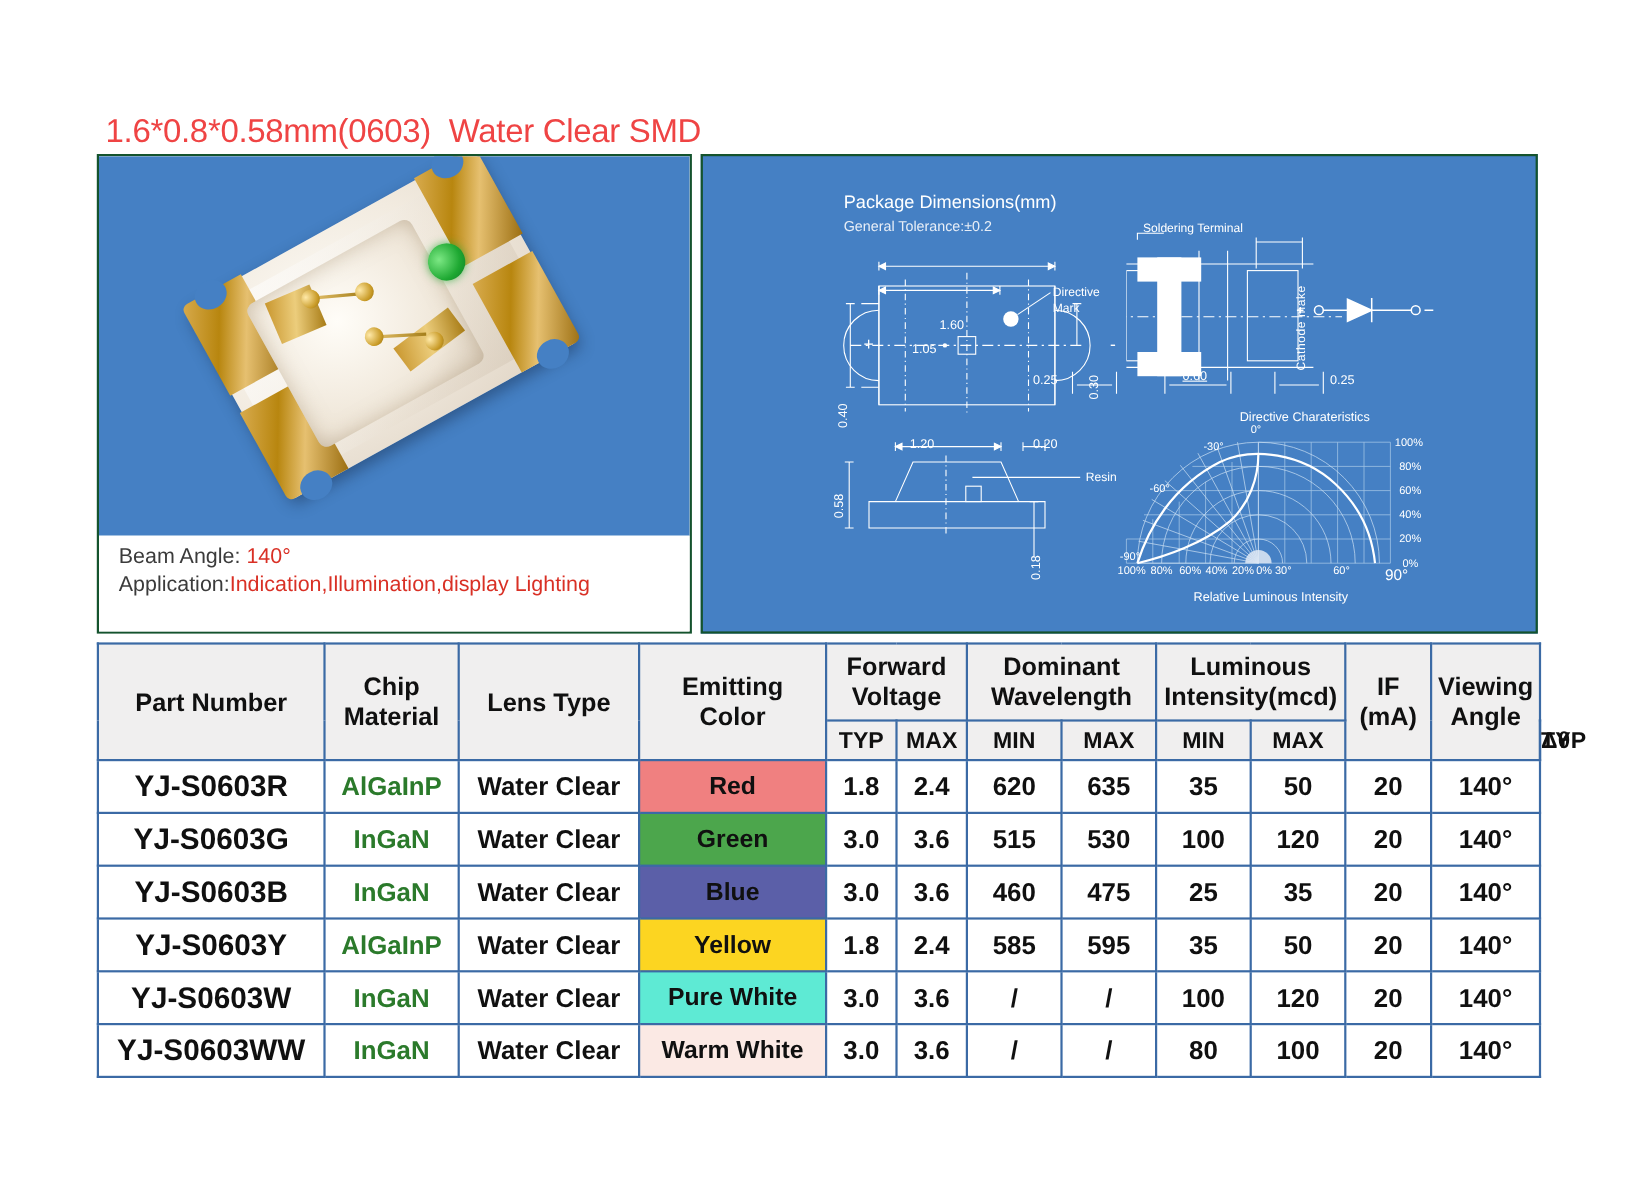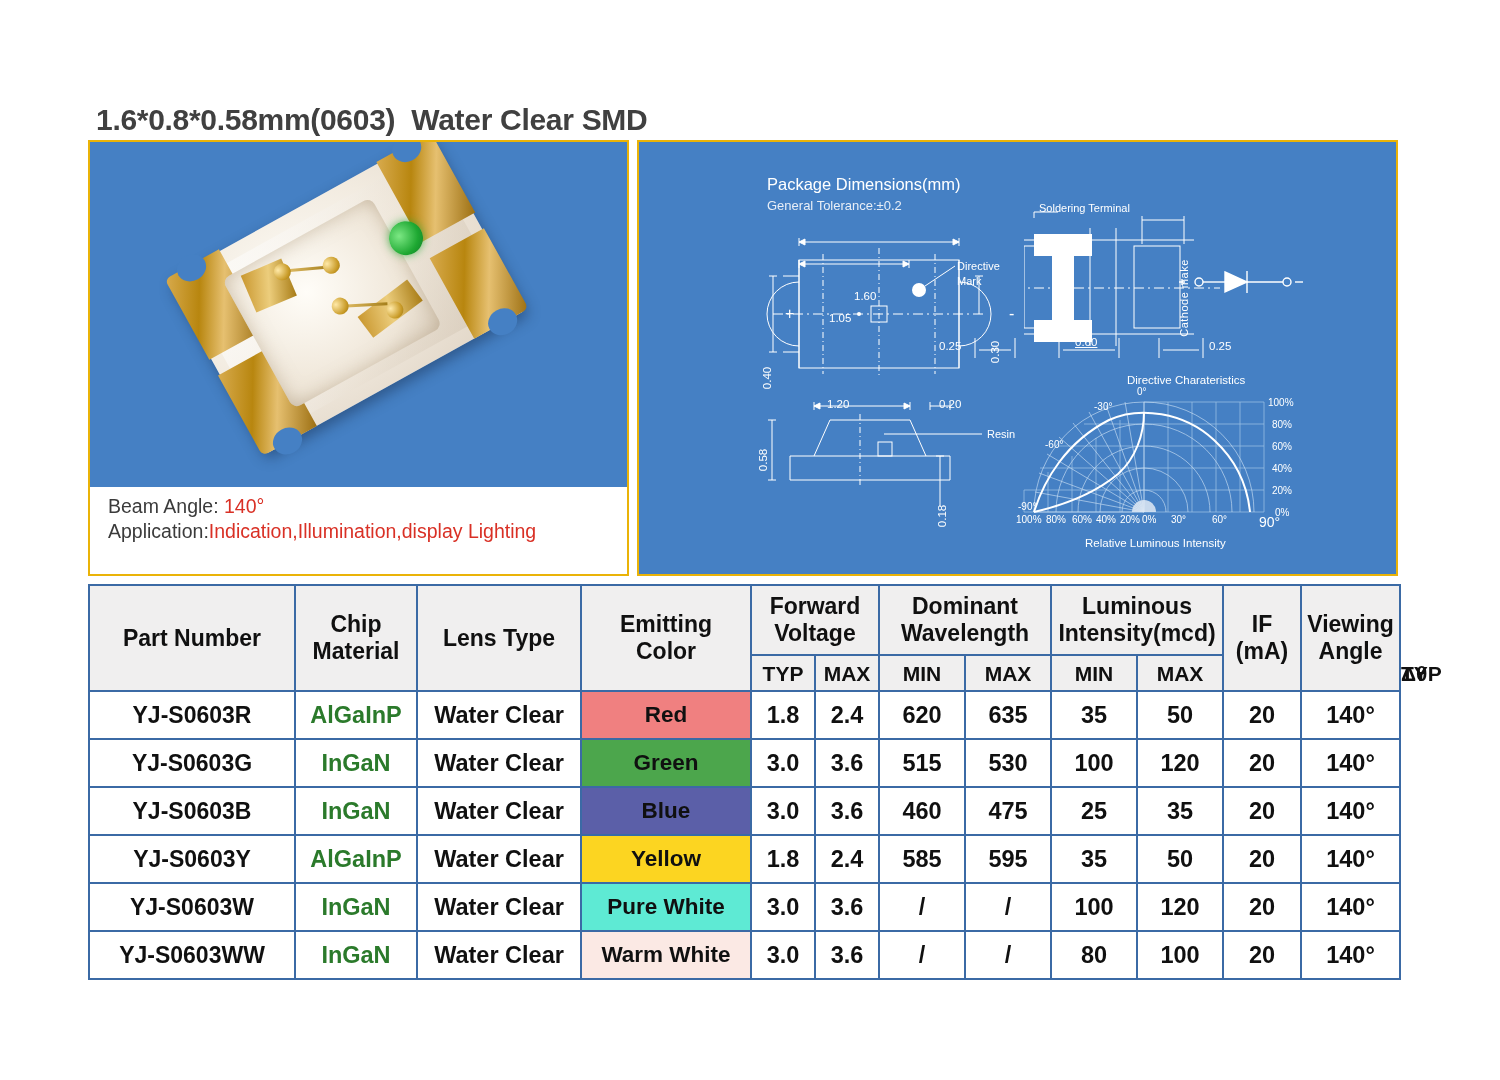--- a/index.html
+++ b/index.html
@@ -14,30 +14,30 @@
     width: 1500px; height: 1080px;
     background: #ffffff;
     overflow: hidden;
   }
 
   
   #title {
     position: absolute;
     left: 96px; top: 103px;
     font-size: 30px;
-    font-weight: bold;
-    color: #404040;
+    font-weight: normal;
+    color: #ef4444;
     letter-spacing: -0.3px;
     white-space: pre;
   }
 
   
   .panel {
     position: absolute;
-    border: 2px solid #eab308;
+    border: 2px solid #14532d;
     background: #4580c4;
     overflow: hidden;
   }
   #photo-panel { left: 88px; top: 140px; width: 541px; height: 436px; background:#ffffff; }
   #drawing-panel { left: 637px; top: 140px; width: 761px; height: 436px; }
 
   
   #photo-image {
     position: absolute; left: 0; top: 0; width: 100%; height: 345px;
     background: #4580c4;
@@ -147,21 +147,21 @@
     background: #f0efef;
     font-size: 23px;
     line-height: 27px;
   }
   #spec-table thead th.sub { font-size: 21px; height: 36px; }
   #spec-table thead th.grp { height: 70px; }
   #spec-table tbody td {
     height: 48px;
     font-size: 23.5px;
   }
-  #spec-table tbody td.part { font-size: 23px; }
+  #spec-table tbody td.part { font-size: 27px; }
   #spec-table tbody td.chip { color: #2b7a2b; }
   #spec-table tbody td.color-cell { font-size: 22.5px; }
 </style>
 </head>
 <body>
 
 <div id="page">
 
   <div id="title">1.6*0.8*0.58mm(0603)  Water Clear SMD</div>
 
@@ -351,21 +351,21 @@
       </g>
       <g fill="#dfe9f5" stroke="none" opacity="0.85">
         <path d="M118 118 a12 12 0 0 1 24 0 Z"></path>
       </g>
     </svg>
 
     <div class="dwg-label" style="left:498px; top:244px; font-size:10px;">0°</div>
     <div class="dwg-label" style="left:455px; top:259px; font-size:10px;">-30°</div>
     <div class="dwg-label" style="left:406px; top:297px; font-size:10px;">-60°</div>
     <div class="dwg-label" style="left:379px; top:359px; font-size:10px;">-90°</div>
-    <div class="dwg-label" style="left:520px; top:372px; font-size:10px;margin-left:12px;">30°</div>
+    <div class="dwg-label" style="left:520px; top:372px; font-size:10px;">30°</div>
     <div class="dwg-label" style="left:573px; top:372px; font-size:10px;">60°</div>
     <div class="dwg-label" style="left:620px; top:372px; font-size:14px;">90°</div>
     <div class="dwg-label" style="left:629px; top:255px; font-size:10px;">100%</div>
     <div class="dwg-label" style="left:633px; top:277px; font-size:10px;">80%</div>
     <div class="dwg-label" style="left:633px; top:299px; font-size:10px;">60%</div>
     <div class="dwg-label" style="left:633px; top:321px; font-size:10px;">40%</div>
     <div class="dwg-label" style="left:633px; top:343px; font-size:10px;">20%</div>
     <div class="dwg-label" style="left:636px; top:365px; font-size:10px;">0%</div>
     <div class="dwg-label" style="left:377px; top:372px; font-size:10px;">100%</div>
     <div class="dwg-label" style="left:407px; top:372px; font-size:10px;">80%</div>

